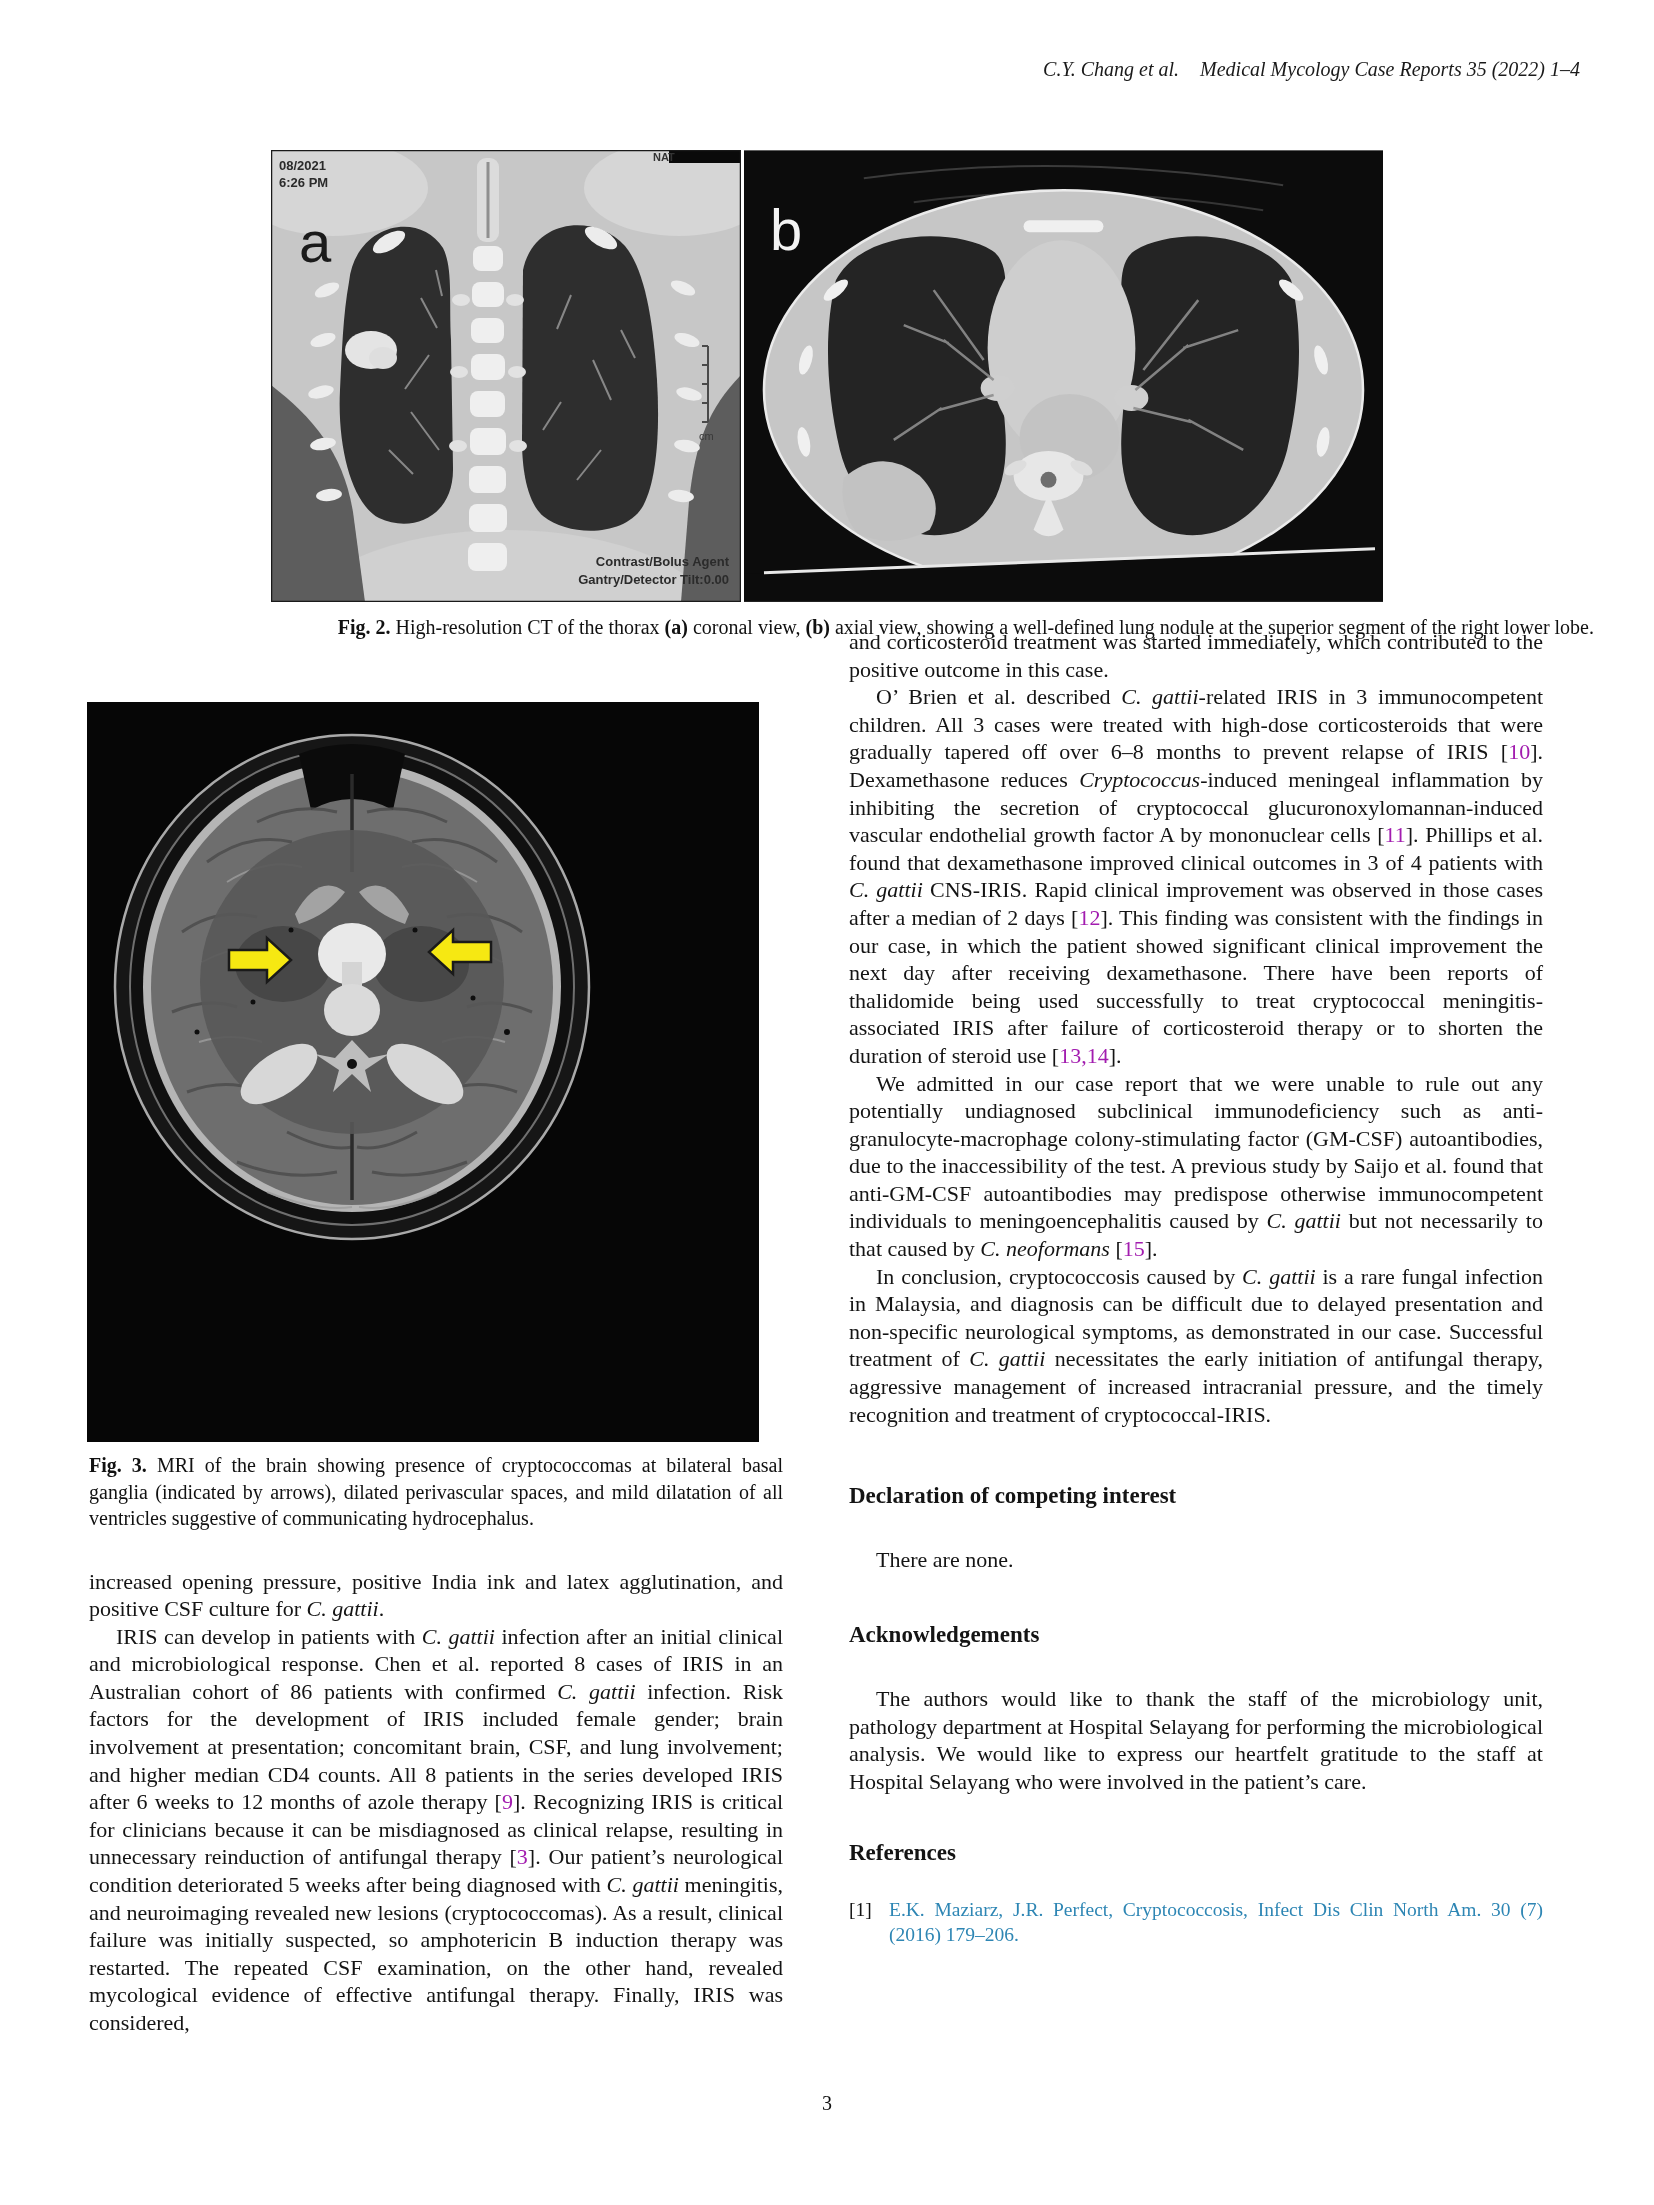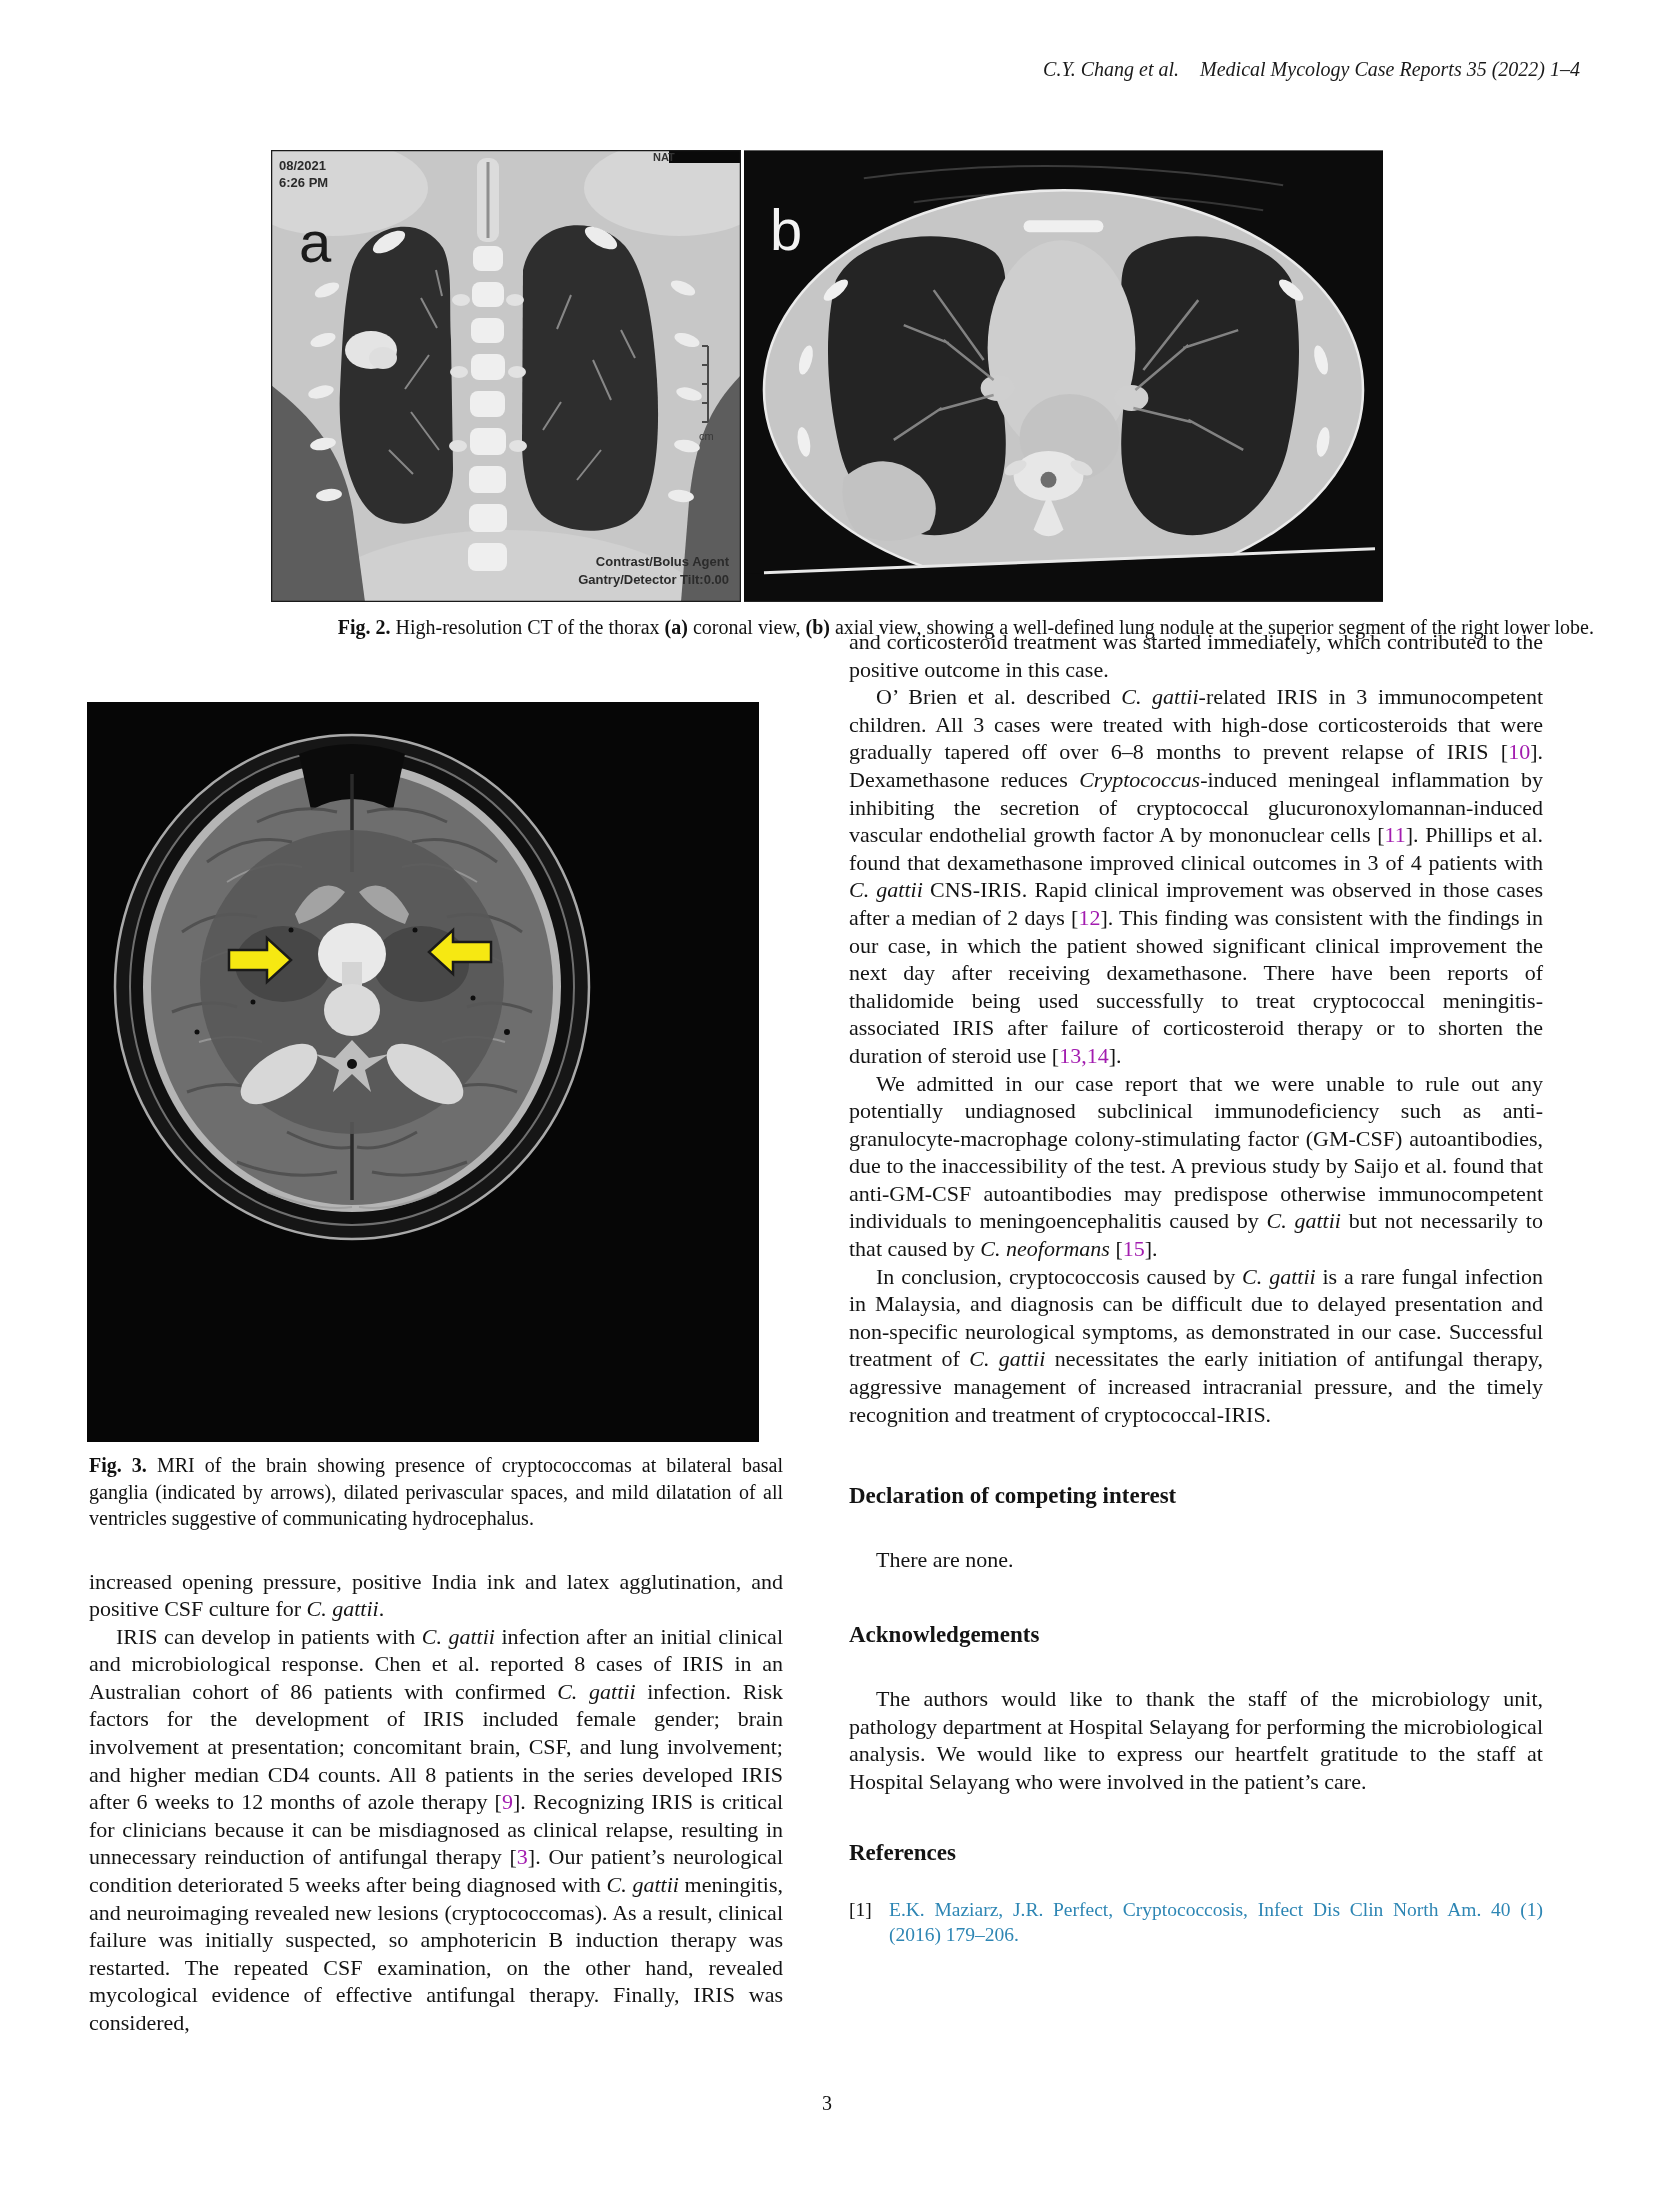--- a/index.html
+++ b/index.html
@@ -263,17 +263,17 @@
 
   <h2 class="section-heading h-declaration">Declaration of competing interest</h2>
   <p class="indent">There are none.</p>
 
   <h2 class="section-heading h-ack">Acknowledgements</h2>
   <p class="indent">The authors would like to thank the staff of the microbiology unit, pathology department at Hospital Selayang for performing the microbiological analysis. We would like to express our heartfelt gratitude to the staff at Hospital Selayang who were involved in the patient’s care.</p>
 
   <h2 class="section-heading h-ref">References</h2>
   <div class="ref-item">
     <span class="ref-label">[1]</span>
-    <span class="ref-text">E.K. Maziarz, J.R. Perfect, Cryptococcosis, Infect Dis Clin North Am. 40 (1) (2016) 179–206.</span>
+    <span class="ref-text">E.K. Maziarz, J.R. Perfect, Cryptococcosis, Infect Dis Clin North Am. 30 (7) (2016) 179–206.</span>
   </div>
 </div>
 
 <div class="page-number">3</div>
 
 </body></html>

